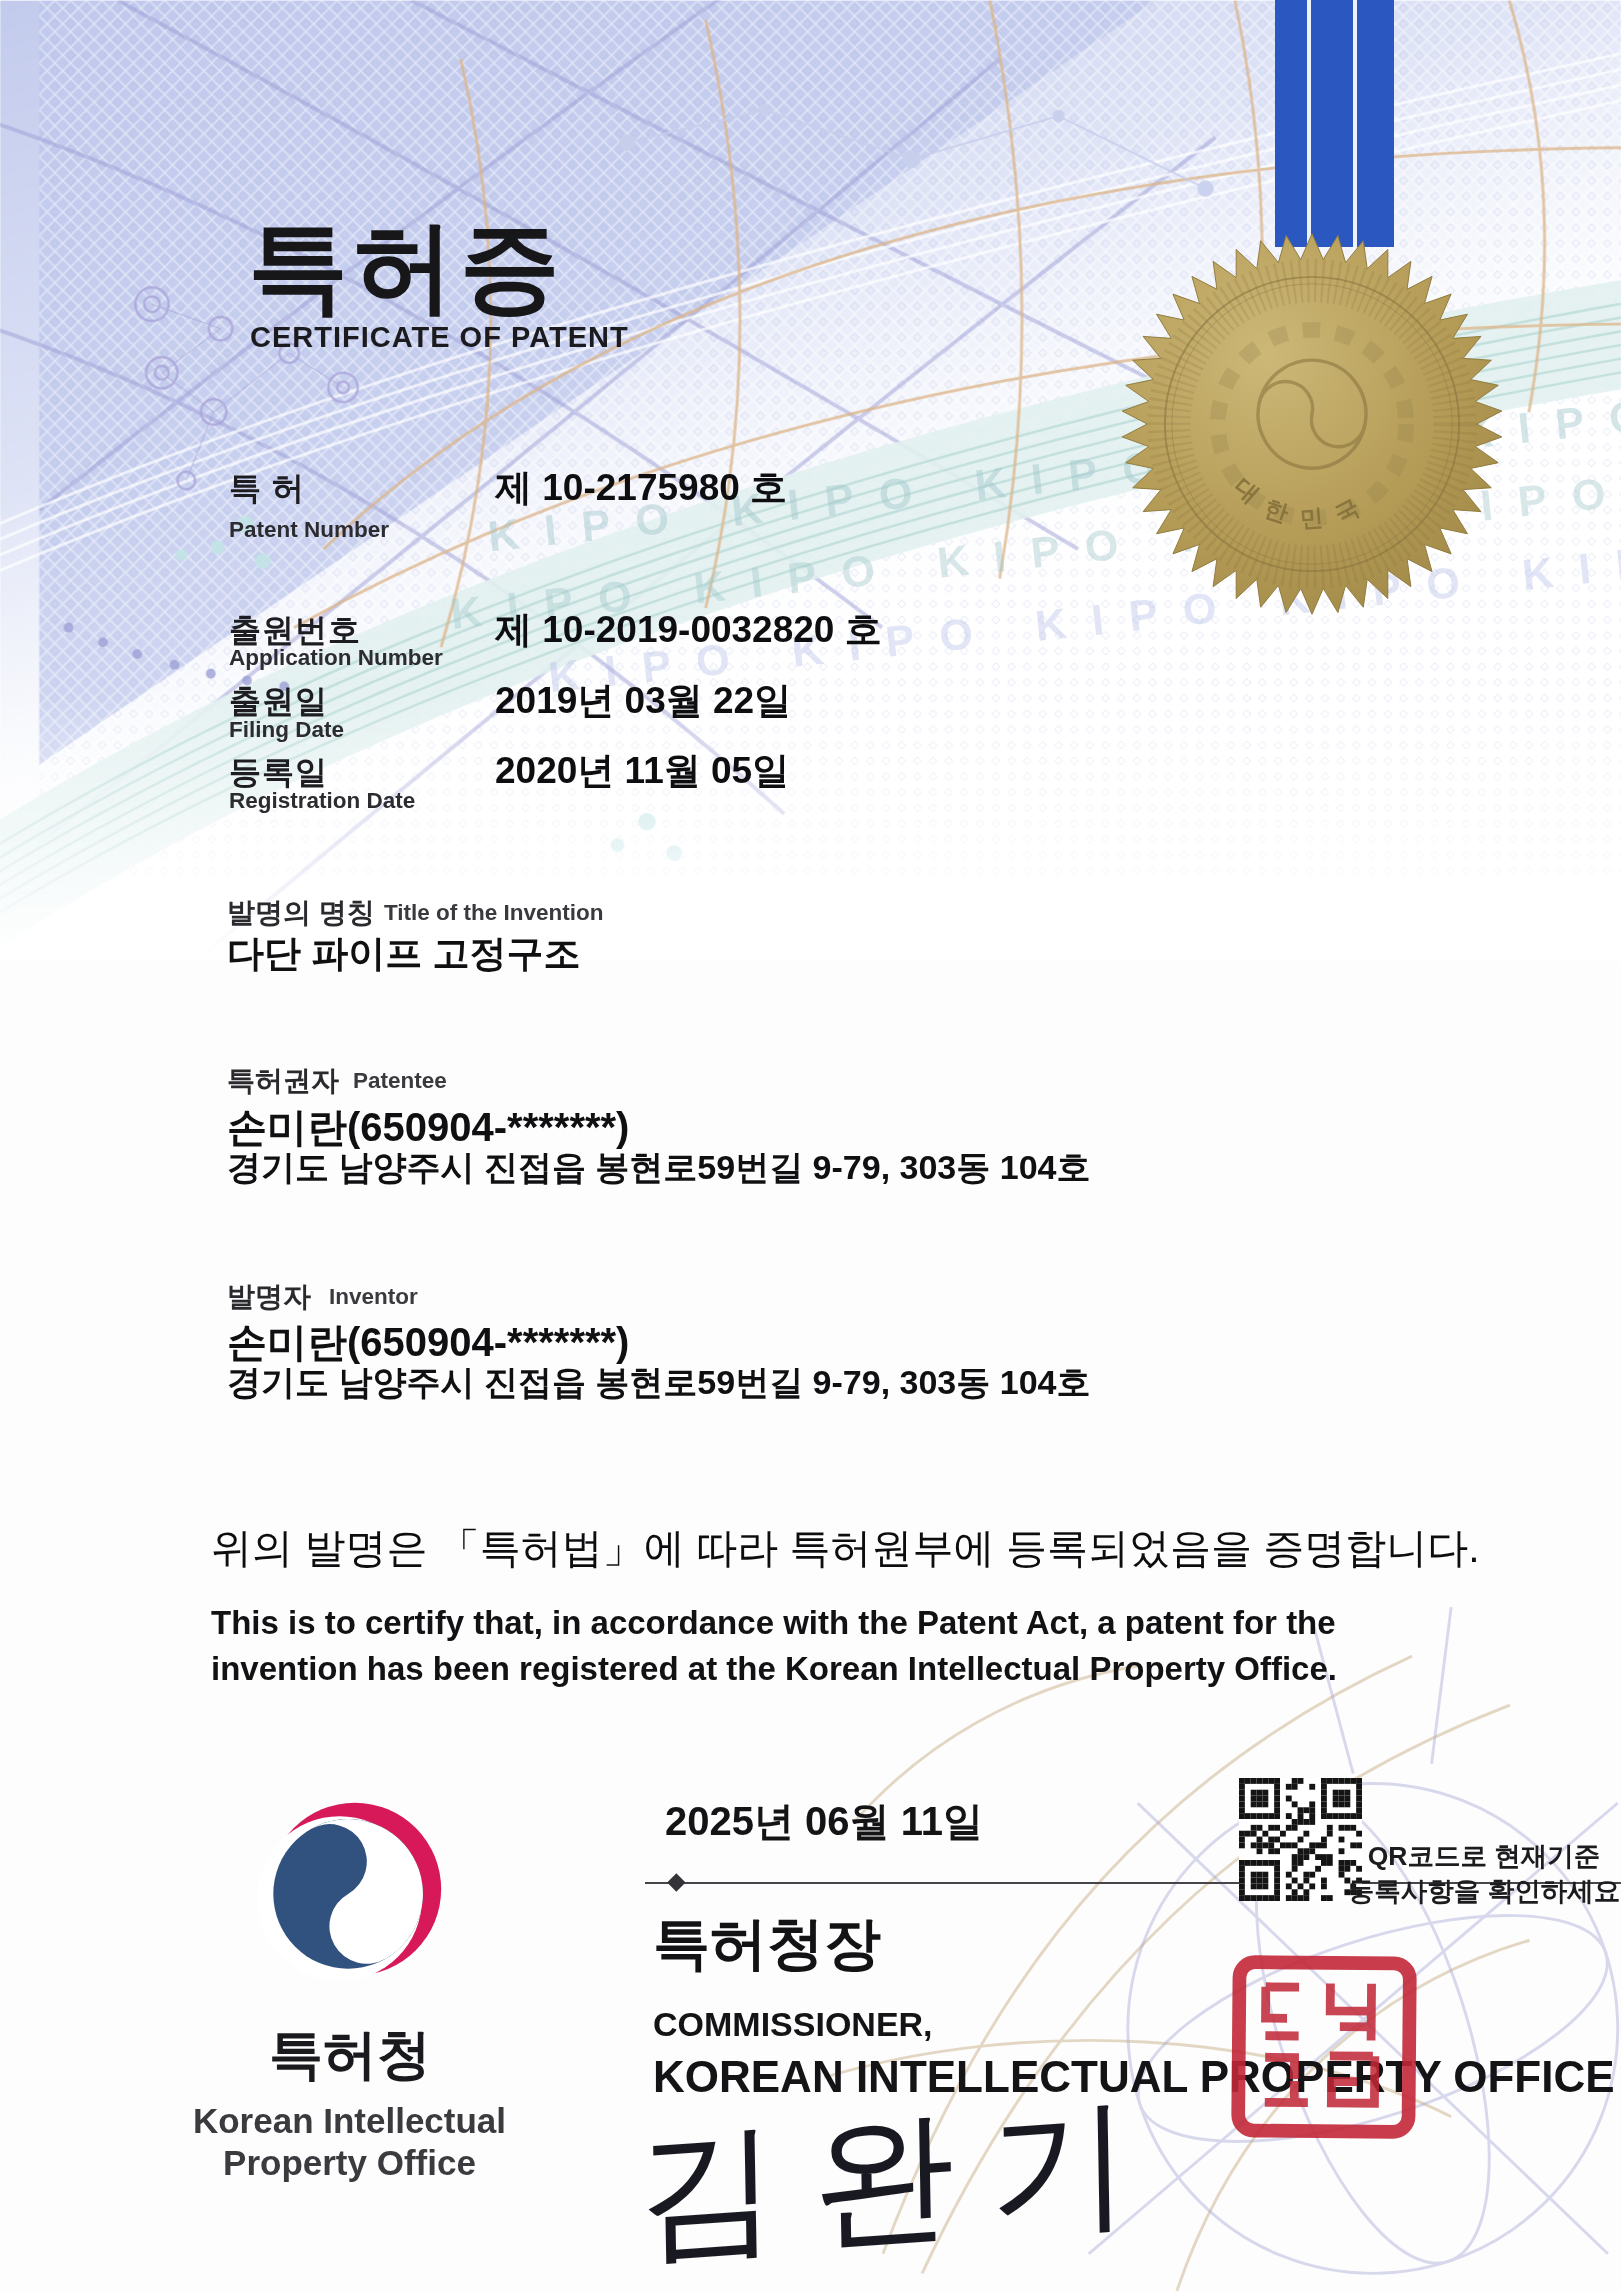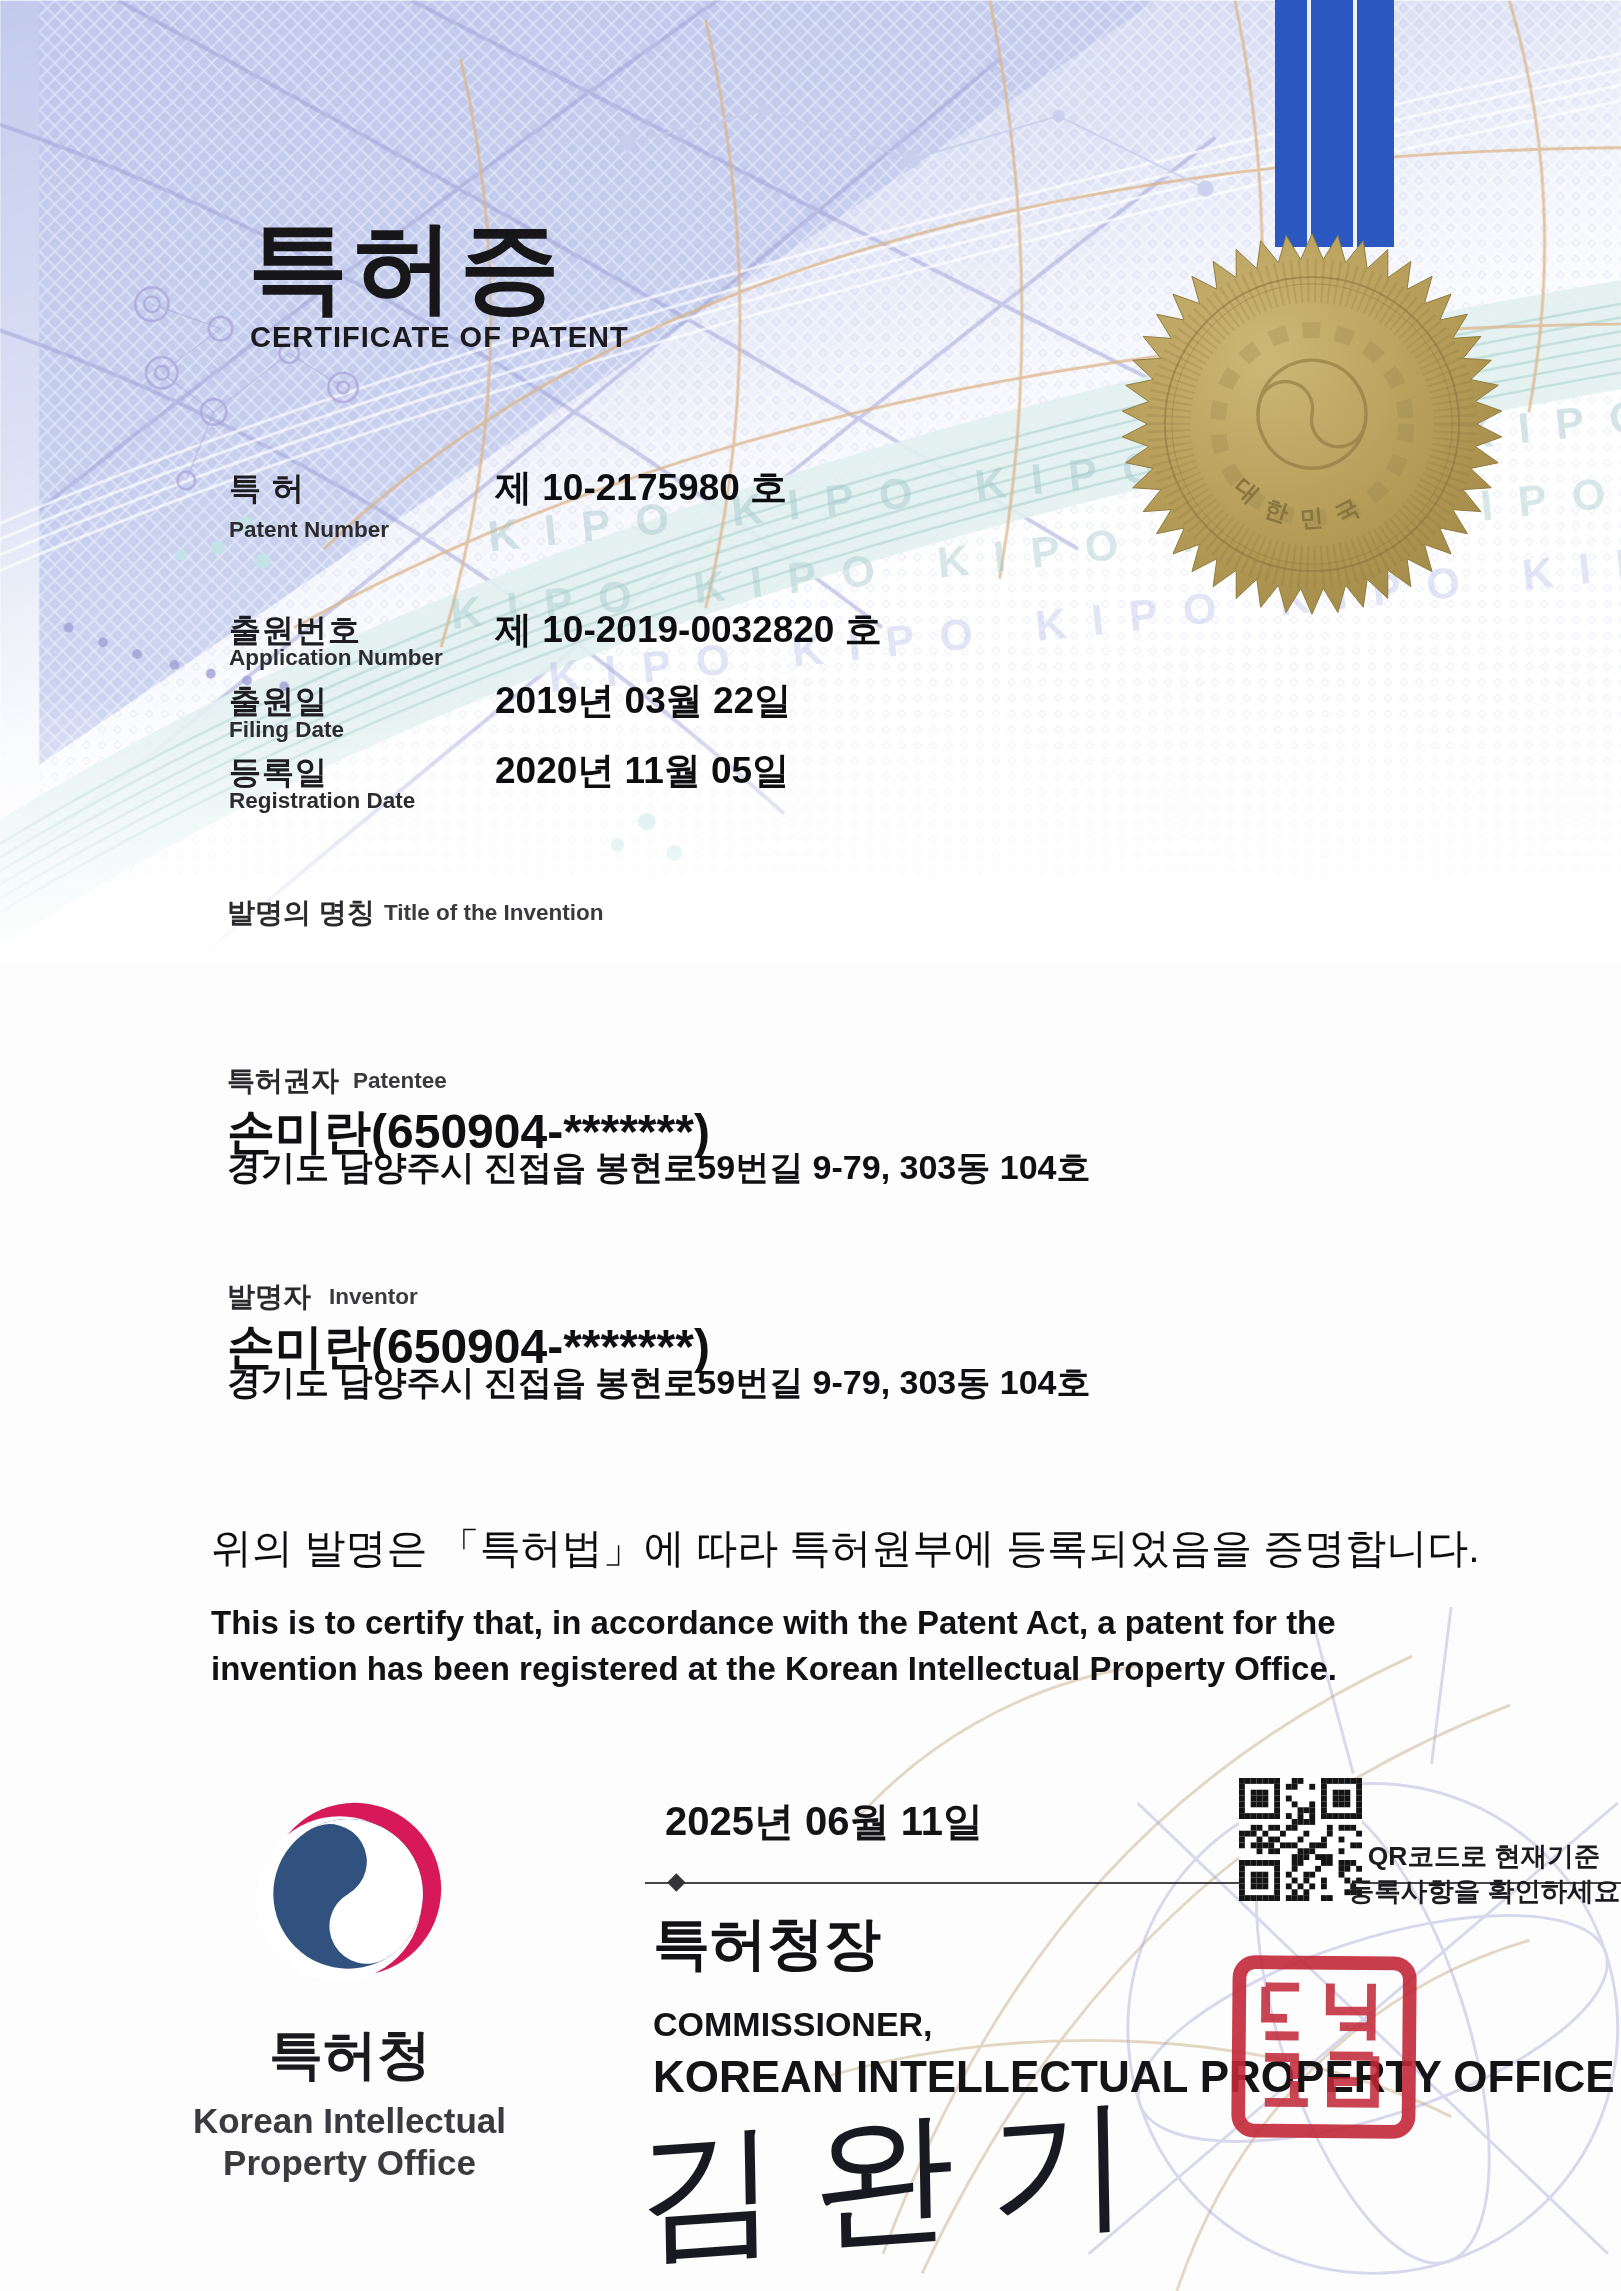--- a/index.html
+++ b/index.html
@@ -15,21 +15,21 @@
   .medal{position:absolute;left:1106px;top:218px;z-index:3;}
   .globe-wm{position:absolute;left:765px;top:1568px;z-index:0;}
   .txt{position:absolute;z-index:5;color:#121212;white-space:nowrap;}
   .page-title{left:248px;top:201px;font-size:100px;font-weight:800;letter-spacing:5.9px;color:#17171a;}
   .page-subtitle{left:250px;top:321px;font-size:29px;font-weight:700;letter-spacing:1px;color:#1b1b1f;}
   .k-label{font-size:32px;font-weight:700;color:#1d1d21;letter-spacing:1px;}
   .e-label{font-size:22.5px;font-weight:700;color:#2c2c30;}
   .f-value{font-size:37px;font-weight:700;color:#0e0e10;}
   .sec-k{font-size:28px;font-weight:600;color:#2a2a2e;}
   .sec-e{font-size:22.5px;font-weight:600;color:#3a3a3e;}
-  .big-line{font-size:48px;font-weight:700;color:#101012;}
+  .big-line{font-size:40px;font-weight:700;color:#101012;}
   .stmt-ko{left:211px;top:1521px;font-size:41px;font-weight:400;color:#0d0d0f;}
   .stmt-en{font-size:33px;font-weight:700;color:#121214;}
   .issue-date{left:665px;top:1794px;font-size:40px;font-weight:600;color:#141416;}
   .rule{position:absolute;left:645px;top:1882px;width:976px;height:2px;background:#46464a;z-index:4;}
   .rule-diamond{position:absolute;left:670px;top:1876px;width:12.7px;height:12.7px;background:#343438;transform:rotate(45deg);z-index:4;}
   .comm-ko{left:653px;top:1906px;font-size:57px;font-weight:800;color:#131316;}
   .comm-en1{left:653px;top:2005px;font-size:34px;font-weight:700;color:#141417;}
   .comm-en2{left:653px;top:2052px;font-size:44px;font-weight:700;color:#141417;}
   .signature{left:617px;top:2083px;width:568px;text-align:center;font-family:"DejaVu Serif","Liberation Serif",serif;
     font-size:142px;font-weight:400;letter-spacing:35px;color:#191922;transform:rotate(-4deg) skewX(-3deg);z-index:4;}
@@ -226,20 +226,21 @@
   <div class="txt k-label" style="left:229px;top:680px;text-align:center;">출원일</div>
   <div class="txt e-label" style="left:229px;top:717px;">Filing Date</div>
   <div class="txt f-value" style="left:495px;top:676px;">2019년 03월 22일</div>
 
   <div class="txt k-label" style="left:229px;top:751px;">등록일</div>
   <div class="txt e-label" style="left:229px;top:788px;">Registration Date</div>
   <div class="txt f-value" style="left:495px;top:746px;">2020년 11월 05일</div>
 
   <div class="txt sec-k" style="left:227px;top:894px;">발명의 명칭</div>
   <div class="txt sec-e" style="left:384px;top:900px;">Title of the Invention</div>
+  <div class="txt big-line" style="left:227px;top:929px;font-size:37px;">다단 파이프 고정구조</div>
 
   <div class="txt sec-k" style="left:227px;top:1062px;">특허권자</div>
   <div class="txt sec-e" style="left:353px;top:1068px;">Patentee</div>
   <div class="txt big-line" style="left:227px;top:1100px;">손미란(650904-*******)</div>
   <div class="txt big-line" style="left:227px;top:1145px;font-size:34px;">경기도 남양주시 진접읍 봉현로59번길 9-79, 303동 104호</div>
 
   <div class="txt sec-k" style="left:227px;top:1278px;">발명자</div>
   <div class="txt sec-e" style="left:329px;top:1284px;">Inventor</div>
   <div class="txt big-line" style="left:227px;top:1315px;">손미란(650904-*******)</div>
   <div class="txt big-line" style="left:227px;top:1360px;font-size:34px;">경기도 남양주시 진접읍 봉현로59번길 9-79, 303동 104호</div>

